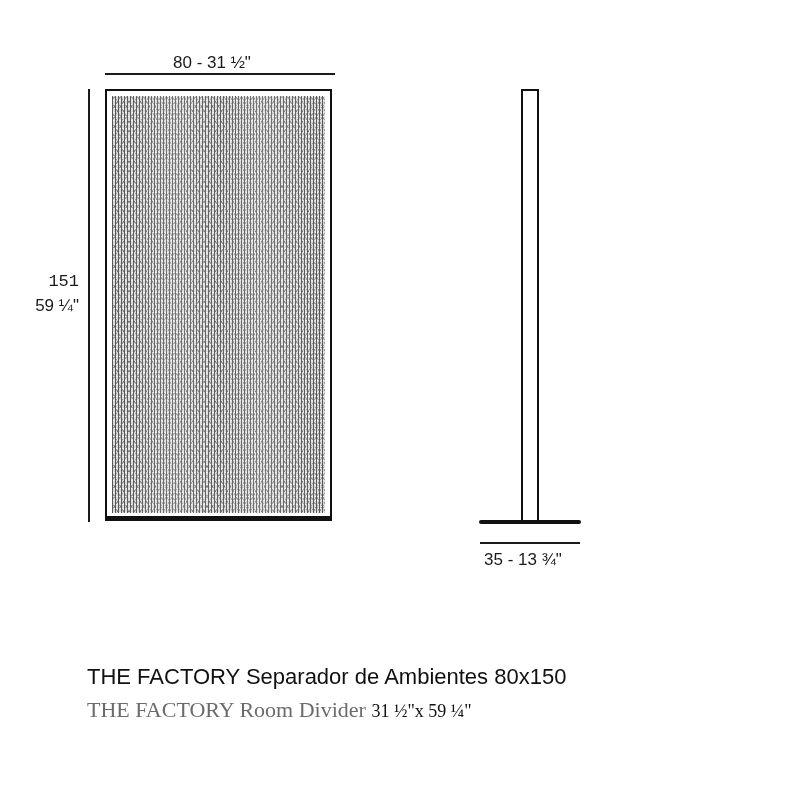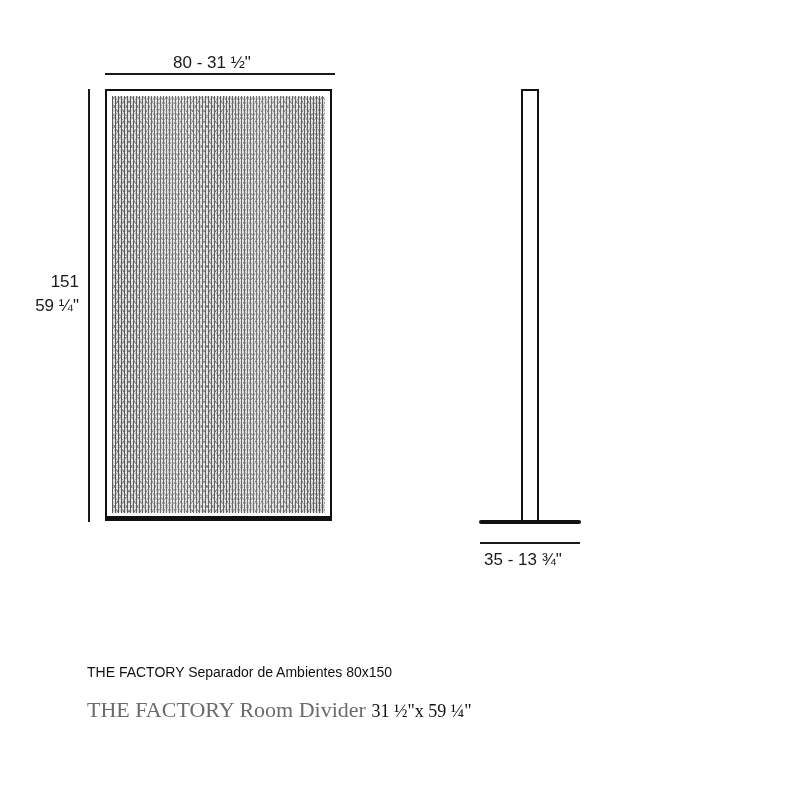--- a/index.html
+++ b/index.html
@@ -17,34 +17,34 @@
             repeating-linear-gradient(0deg, rgba(255,255,255,0.55) 0px, rgba(255,255,255,0.55) 1px, transparent 1px, transparent 4px),
             repeating-linear-gradient(60deg, rgba(40,40,40,0.35) 0px, rgba(40,40,40,0.35) 1px, transparent 1px, transparent 5px),
             repeating-linear-gradient(-60deg, rgba(40,40,40,0.35) 0px, rgba(40,40,40,0.35) 1px, transparent 1px, transparent 5px);
         }
   .mesh::before { content: ""; position: absolute; inset: 0;
           background: linear-gradient(90deg, rgba(255,255,255,0) 0%, rgba(255,255,255,0.18) 30%, rgba(255,255,255,0.05) 50%, rgba(255,255,255,0.2) 70%, rgba(255,255,255,0) 100%); }
   .post { position: absolute; left: 521px; top: 89px; width: 18px; height: 433px;
           border: 2px solid #111; border-bottom: none; box-sizing: border-box; background: #fff; }
   .base { position: absolute; left: 479px; top: 520px; width: 102px; height: 4px; background: #111; border-radius: 2px; }
   .caption { position: absolute; left: 87px; white-space: nowrap; }
-  .caption-es { top: 664px; font-size: 14px; color: #111; }
+  .caption-es { top: 664px; font-size: 22px; color: #111; }
   .caption-en { top: 697px; font-size: 22px; color: #6b6b6b; font-family: Liberation Serif, serif; }
   .caption-en .size { font-size: 18px; color: #111; }
 </style>
 </head>
 <body>
 
 <div>
 
   <div class="dim-text" style="left:173px; top:53px;">80 - 31 ½"</div>
   <div class="dim-line" style="left:105px; top:73px; width:230px; height:2px;"></div>
 
   <div class="dim-line" style="left:88px; top:89px; width:2px; height:433px;"></div>
-  <div class="dim-text" style="left:46px; top:272px; width:33px; text-align:right;">151</div>
+  <div class="dim-text" style="left:46px; top:272px; width:33px; text-align:right;font-family:Liberation Mono, monospace;">151</div>
   <div class="dim-text" style="left:28px; top:296px; width:51px; text-align:right;">59 ¼"</div>
 
   <div class="panel-frame">
     <div class="mesh"></div>
   </div>
 </div>
 
 <div>
   <div class="post"></div>
   <div class="base"></div>

